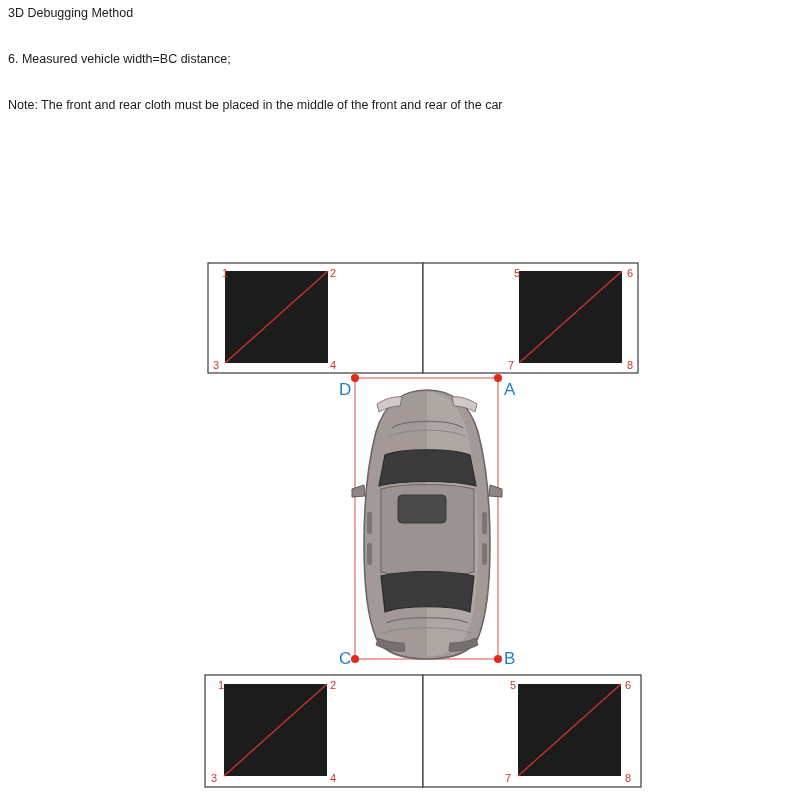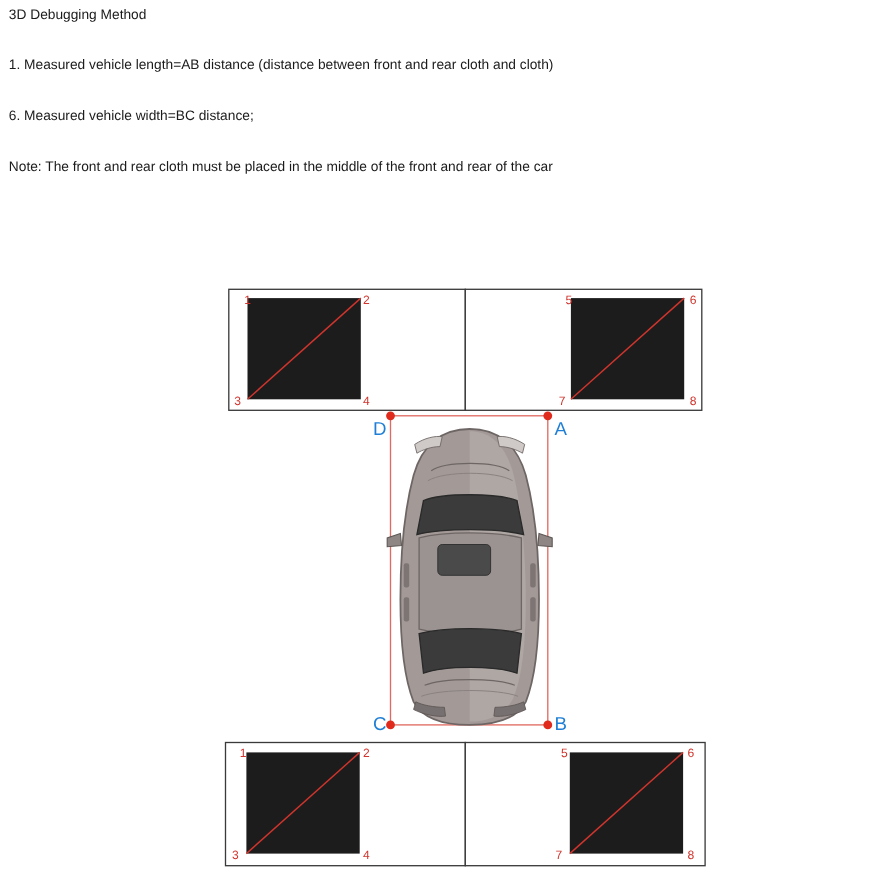--- a/index.html
+++ b/index.html
@@ -62,21 +62,20 @@
     font-weight: normal;
   }
 </style>
 </head>
 <body>
 
 <div id="page">
 
   <div class="instructions">
     <p class="line title">3D Debugging Method</p>
-    <p class="line step">1. Measured vehicle length=AB distance (distance between front and rear cloth and cloth)</p>
     <p class="line step">6. Measured vehicle width=BC distance;</p>
     <p class="line note">Note: The front and rear cloth must be placed in the middle of the front and rear of the car</p>
   </div>
 
   <svg id="diagram" viewBox="0 0 800 800" xmlns="http://www.w3.org/2000/svg">
 
     <g>
       <rect x="208" y="263" width="215" height="110" fill="#ffffff" stroke="#3a3a3a" stroke-width="1.2"></rect>
       <rect x="423" y="263" width="215" height="110" fill="#ffffff" stroke="#3a3a3a" stroke-width="1.2"></rect>
     </g>

